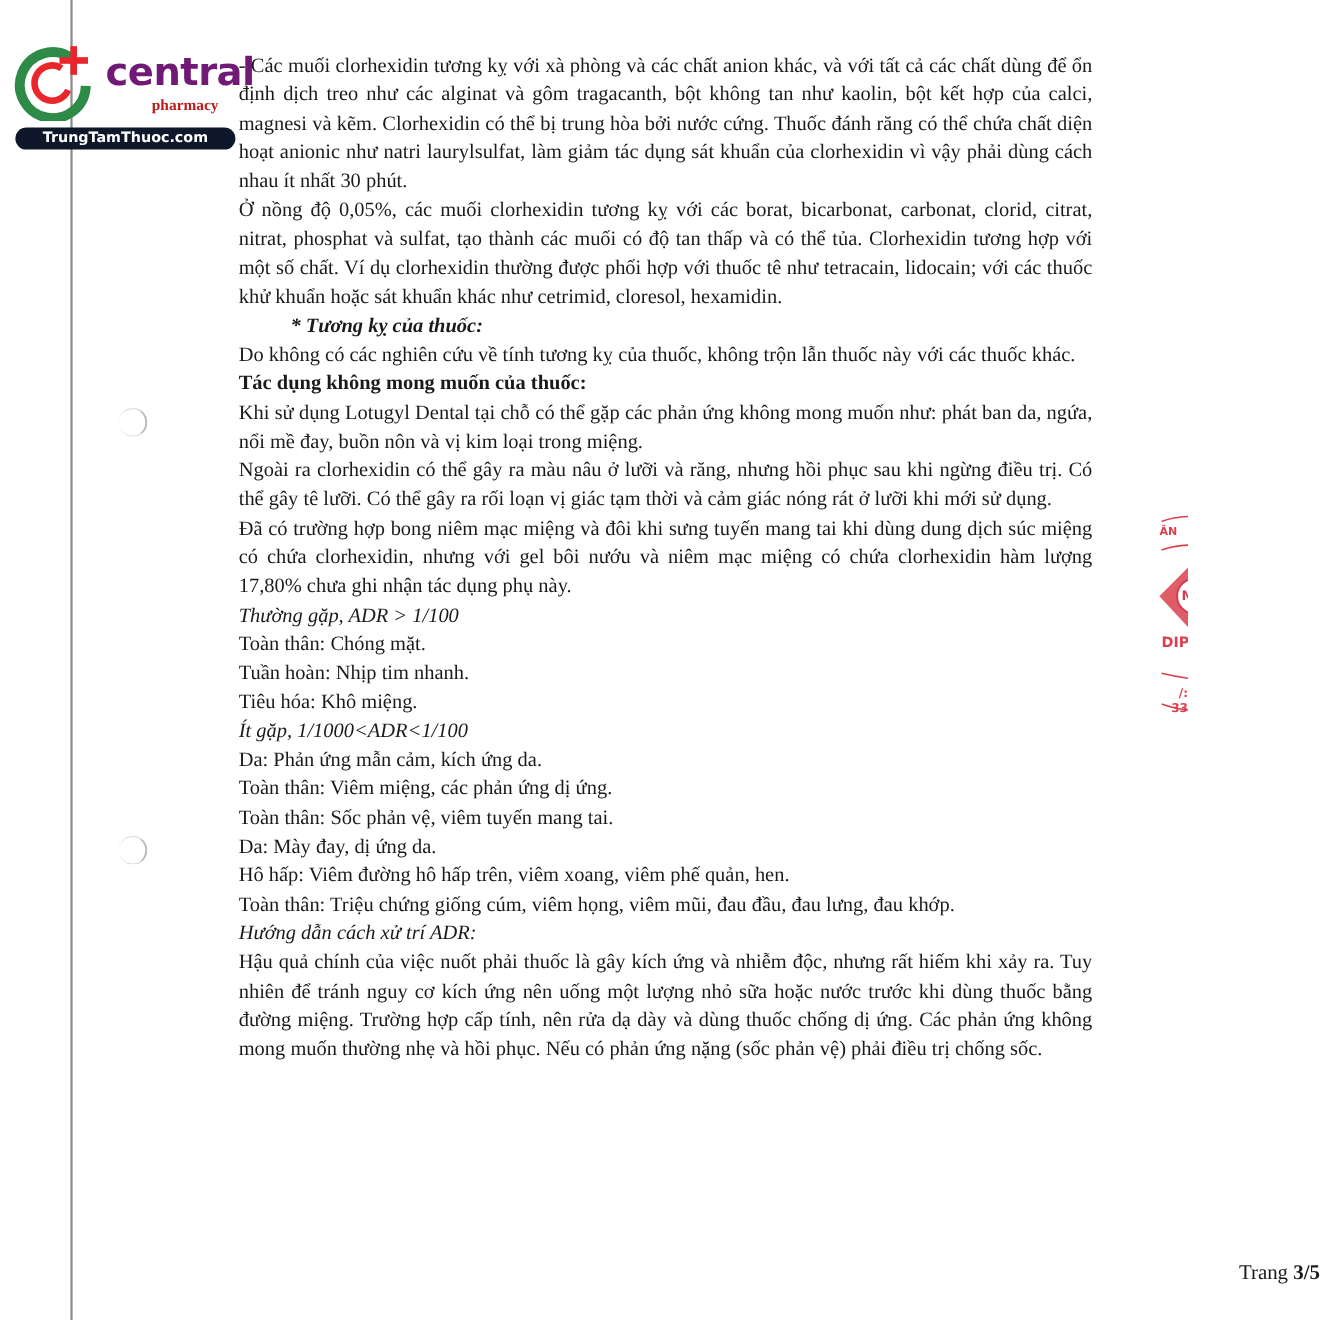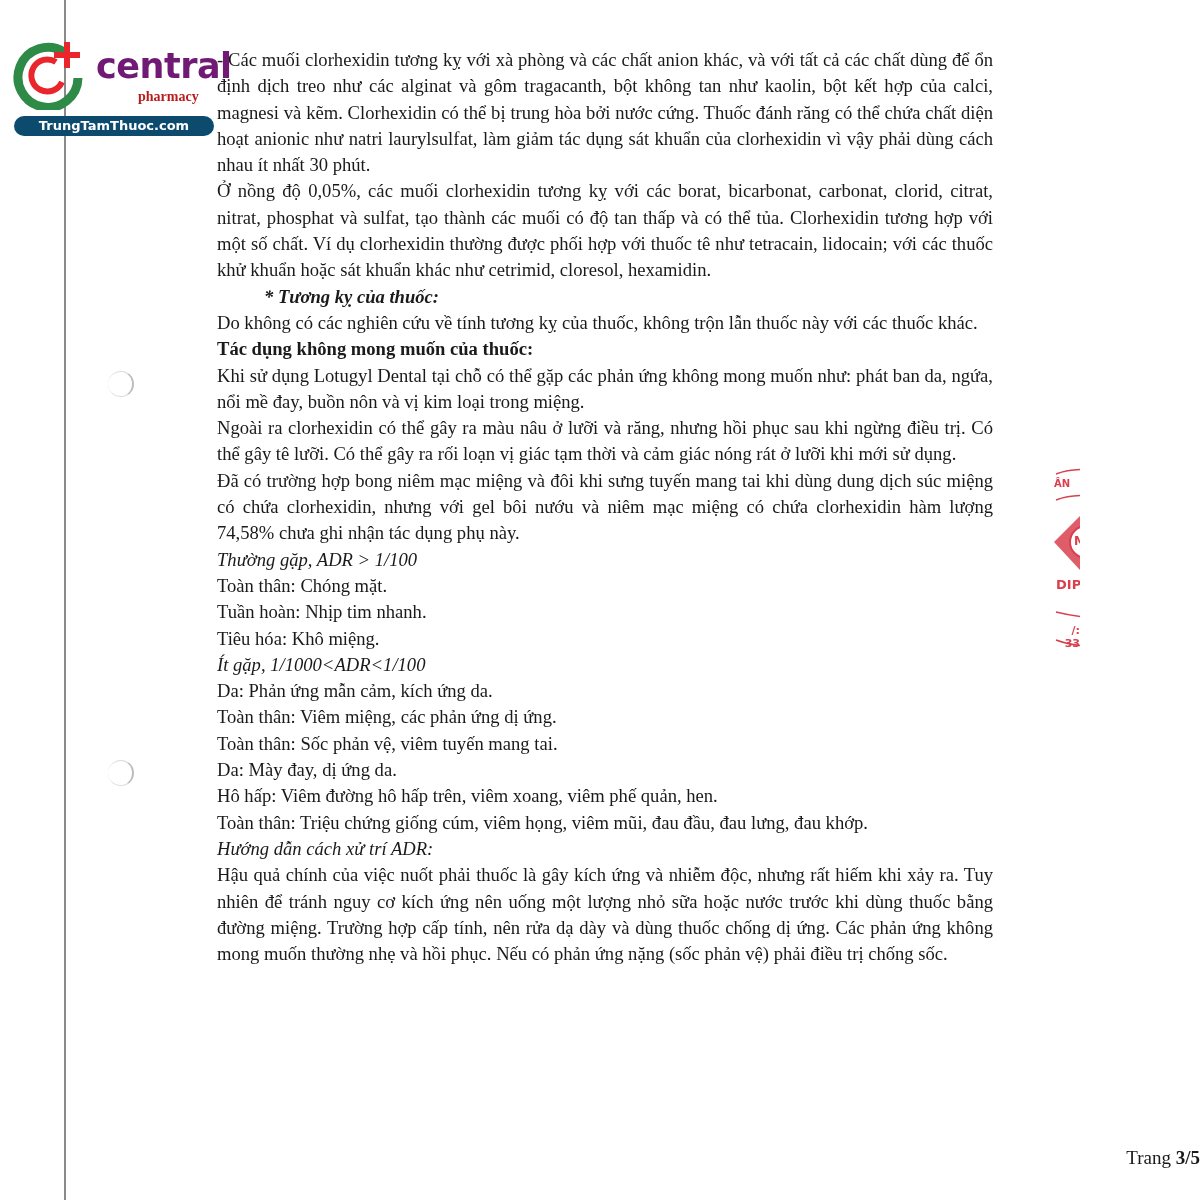--- a/index.html
+++ b/index.html
@@ -27,21 +27,21 @@
       font-family: "DejaVu Sans", sans-serif; font-weight: bold;
       font-size: 35px; color: #701a75; letter-spacing: -0.5px; line-height: 40px;
     }
     .logo-sub {
       position: absolute; left: 90px; top: 52px;
       font-family: Liberation Serif, serif; font-weight: bold;
       font-size: 14px; color: #b91c1c; line-height: 18px; margin-left: 40px;
     }
     .logo-url {
       position: absolute; left: 6px; top: 80px; width: 200px; height: 20px;
-      background: #0c4a6e; border-radius: 10px;
+      background: #0f172a; border-radius: 10px;
       font-family: "DejaVu Sans", sans-serif; font-weight: bold;
       color: #ffffff; font-size: 13px; line-height: 20px; text-align: center;
     }
     .content {
       position: absolute; left: 217px; top: 47px; width: 776px;
       font-size: 18.6px; line-height: 26.3px;
     }
     .content p { margin: 0; text-align: justify; }
     .content .b { font-weight: bold; }
     .content .bi { font-weight: bold; font-style: italic; margin-left: 47px; }
@@ -80,21 +80,21 @@
 </div>
 
 <div class="content">
   <p>- Các muối clorhexidin tương kỵ với xà phòng và các chất anion khác, và với tất cả các chất dùng để ổn định dịch treo như các alginat và gôm tragacanth, bột không tan như kaolin, bột kết hợp của calci, magnesi và kẽm. Clorhexidin có thể bị trung hòa bởi nước cứng. Thuốc đánh răng có thể chứa chất diện hoạt anionic như natri laurylsulfat, làm giảm tác dụng sát khuẩn của clorhexidin vì vậy phải dùng cách nhau ít nhất 30 phút.</p>
   <p>Ở nồng độ 0,05%, các muối clorhexidin tương kỵ với các borat, bicarbonat, carbonat, clorid, citrat, nitrat, phosphat và sulfat, tạo thành các muối có độ tan thấp và có thể tủa. Clorhexidin tương hợp với một số chất. Ví dụ clorhexidin thường được phối hợp với thuốc tê như tetracain, lidocain; với các thuốc khử khuẩn hoặc sát khuẩn khác như cetrimid, cloresol, hexamidin.</p>
   <p class="bi">* Tương kỵ của thuốc:</p>
   <p>Do không có các nghiên cứu về tính tương kỵ của thuốc, không trộn lẫn thuốc này với các thuốc khác.</p>
   <p class="b">Tác dụng không mong muốn của thuốc:</p>
   <p>Khi sử dụng Lotugyl Dental tại chỗ có thể gặp các phản ứng không mong muốn như: phát ban da, ngứa, nổi mề đay, buồn nôn và vị kim loại trong miệng.</p>
   <p>Ngoài ra clorhexidin có thể gây ra màu nâu ở lưỡi và răng, nhưng hồi phục sau khi ngừng điều trị. Có thể gây tê lưỡi. Có thể gây ra rối loạn vị giác tạm thời và cảm giác nóng rát ở lưỡi khi mới sử dụng.</p>
-  <p>Đã có trường hợp bong niêm mạc miệng và đôi khi sưng tuyến mang tai khi dùng dung dịch súc miệng có chứa clorhexidin, nhưng với gel bôi nướu và niêm mạc miệng có chứa clorhexidin hàm lượng 74,58% chưa ghi nhận tác dụng phụ này.</p>
+  <p>Đã có trường hợp bong niêm mạc miệng và đôi khi sưng tuyến mang tai khi dùng dung dịch súc miệng có chứa clorhexidin, nhưng với gel bôi nướu và niêm mạc miệng có chứa clorhexidin hàm lượng 17,80% chưa ghi nhận tác dụng phụ này.</p>
   <p class="i">Thường gặp, ADR &gt; 1/100</p>
   <p>Toàn thân: Chóng mặt.</p>
   <p>Tuần hoàn: Nhịp tim nhanh.</p>
   <p>Tiêu hóa: Khô miệng.</p>
   <p class="i">Ít gặp, 1/1000&lt;ADR&lt;1/100</p>
   <p>Da: Phản ứng mẫn cảm, kích ứng da.</p>
   <p>Toàn thân: Viêm miệng, các phản ứng dị ứng.</p>
   <p>Toàn thân: Sốc phản vệ, viêm tuyến mang tai.</p>
   <p>Da: Mày đay, dị ứng da.</p>
   <p>Hô hấp: Viêm đường hô hấp trên, viêm xoang, viêm phế quản, hen.</p>

